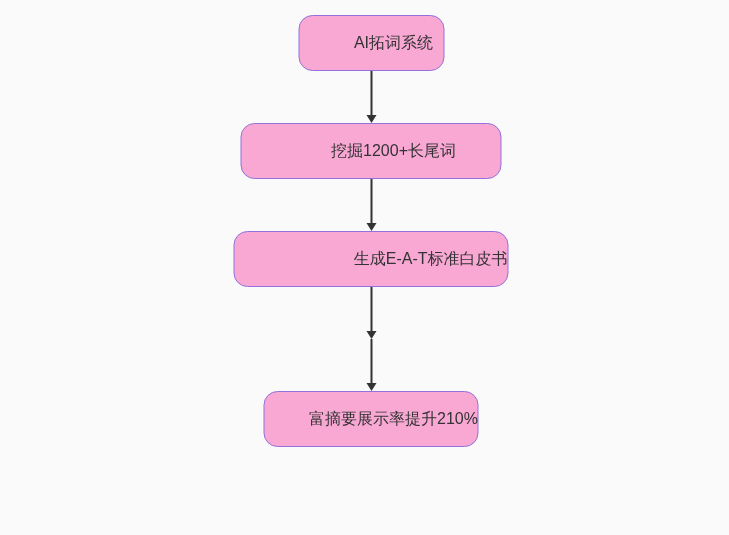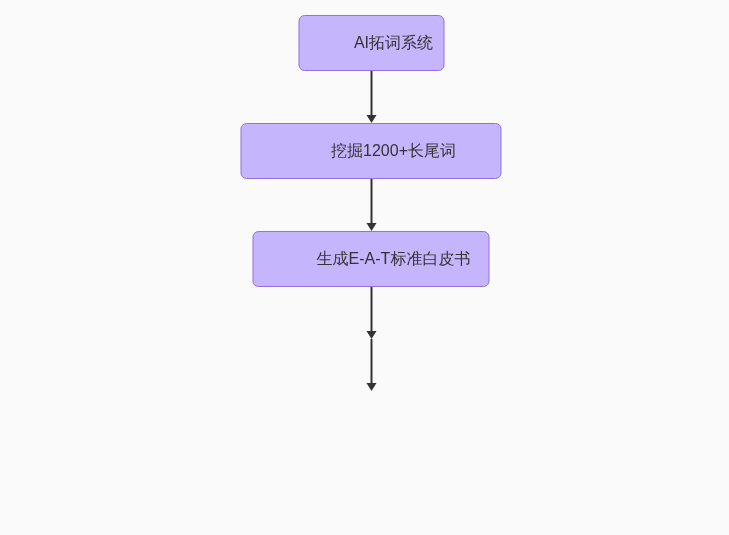--- a/index.html
+++ b/index.html
@@ -21,39 +21,39 @@
     left: 371px;
     top: 15px;
     transform: translateX(-50%);
     display: flex;
     flex-direction: column;
     align-items: center;
   }
   .node {
     box-sizing: border-box;
     height: 56px;
-    background: #c4b5fd;
+    background: #f9a8d4;
     border: 1.5px solid #9370DB;
-    border-radius: 6px;
+    border-radius: 14px;
     display: flex;
     align-items: center;
     justify-content: center;
     padding-left: 45px;
   }
   .node-label {
     color: #333333;
     font-size: 16px;
     line-height: 1;
     white-space: nowrap;
   }
   .node:nth-of-type(1) { width: 146px; }
   .node:nth-of-type(2) { width: 192px; }
   .node:nth-of-type(3) { width: 261px; }
   .node:nth-of-type(4) { width: 215px; }
-  .node:nth-of-type(5) { width: 237px; }
+  .node:nth-of-type(5) { width: 275px; justify-content: flex-end; }
   .arrow {
     height: 52px;
     display: flex;
     flex-direction: column;
     align-items: center;
   }
   .arrow-line {
     width: 2px;
     flex: 1 1 auto;
     background: #333333;
@@ -98,15 +98,18 @@
       <div class="arrow-line"></div>
       <div class="arrow-head"></div>
     </div>
 
 
     <div class="arrow">
       <div class="arrow-line"></div>
       <div class="arrow-head"></div>
     </div>
 
+    <div class="node">
+      <span class="node-label">富摘要展示率提升210%</span>
+    </div>
 
   </div>
 </div>
 
 </body></html>

